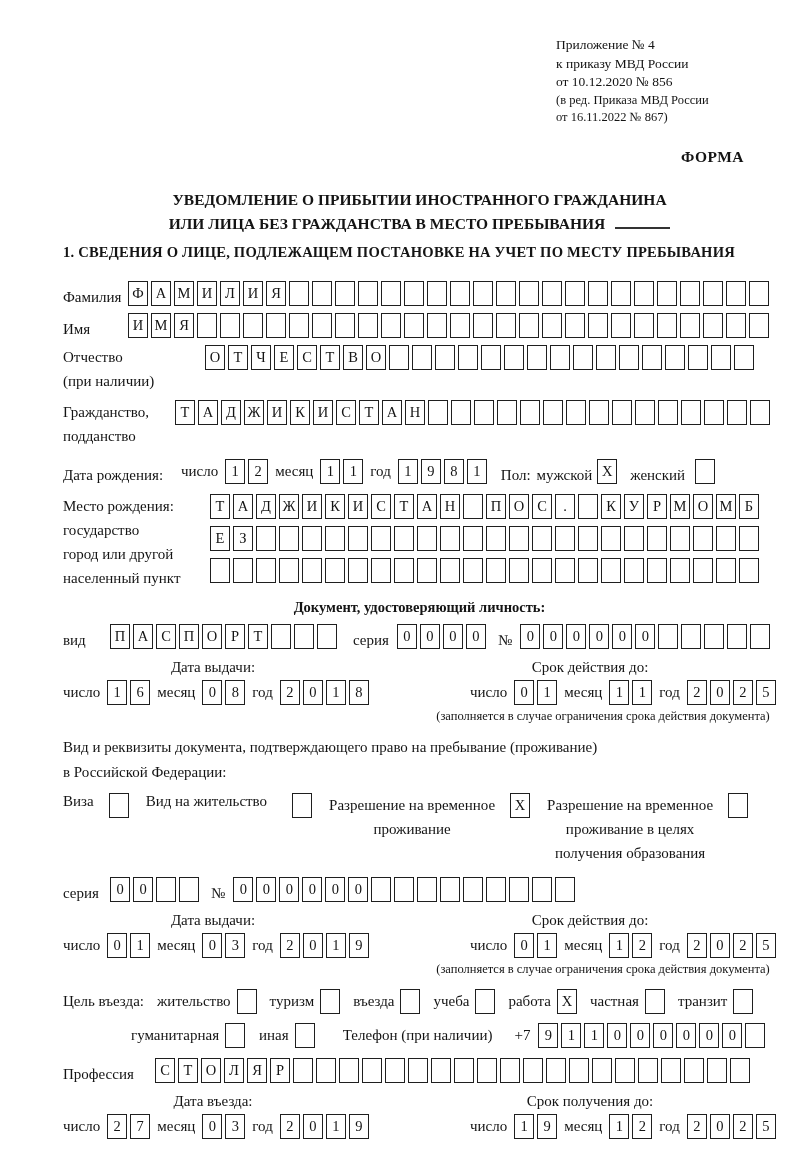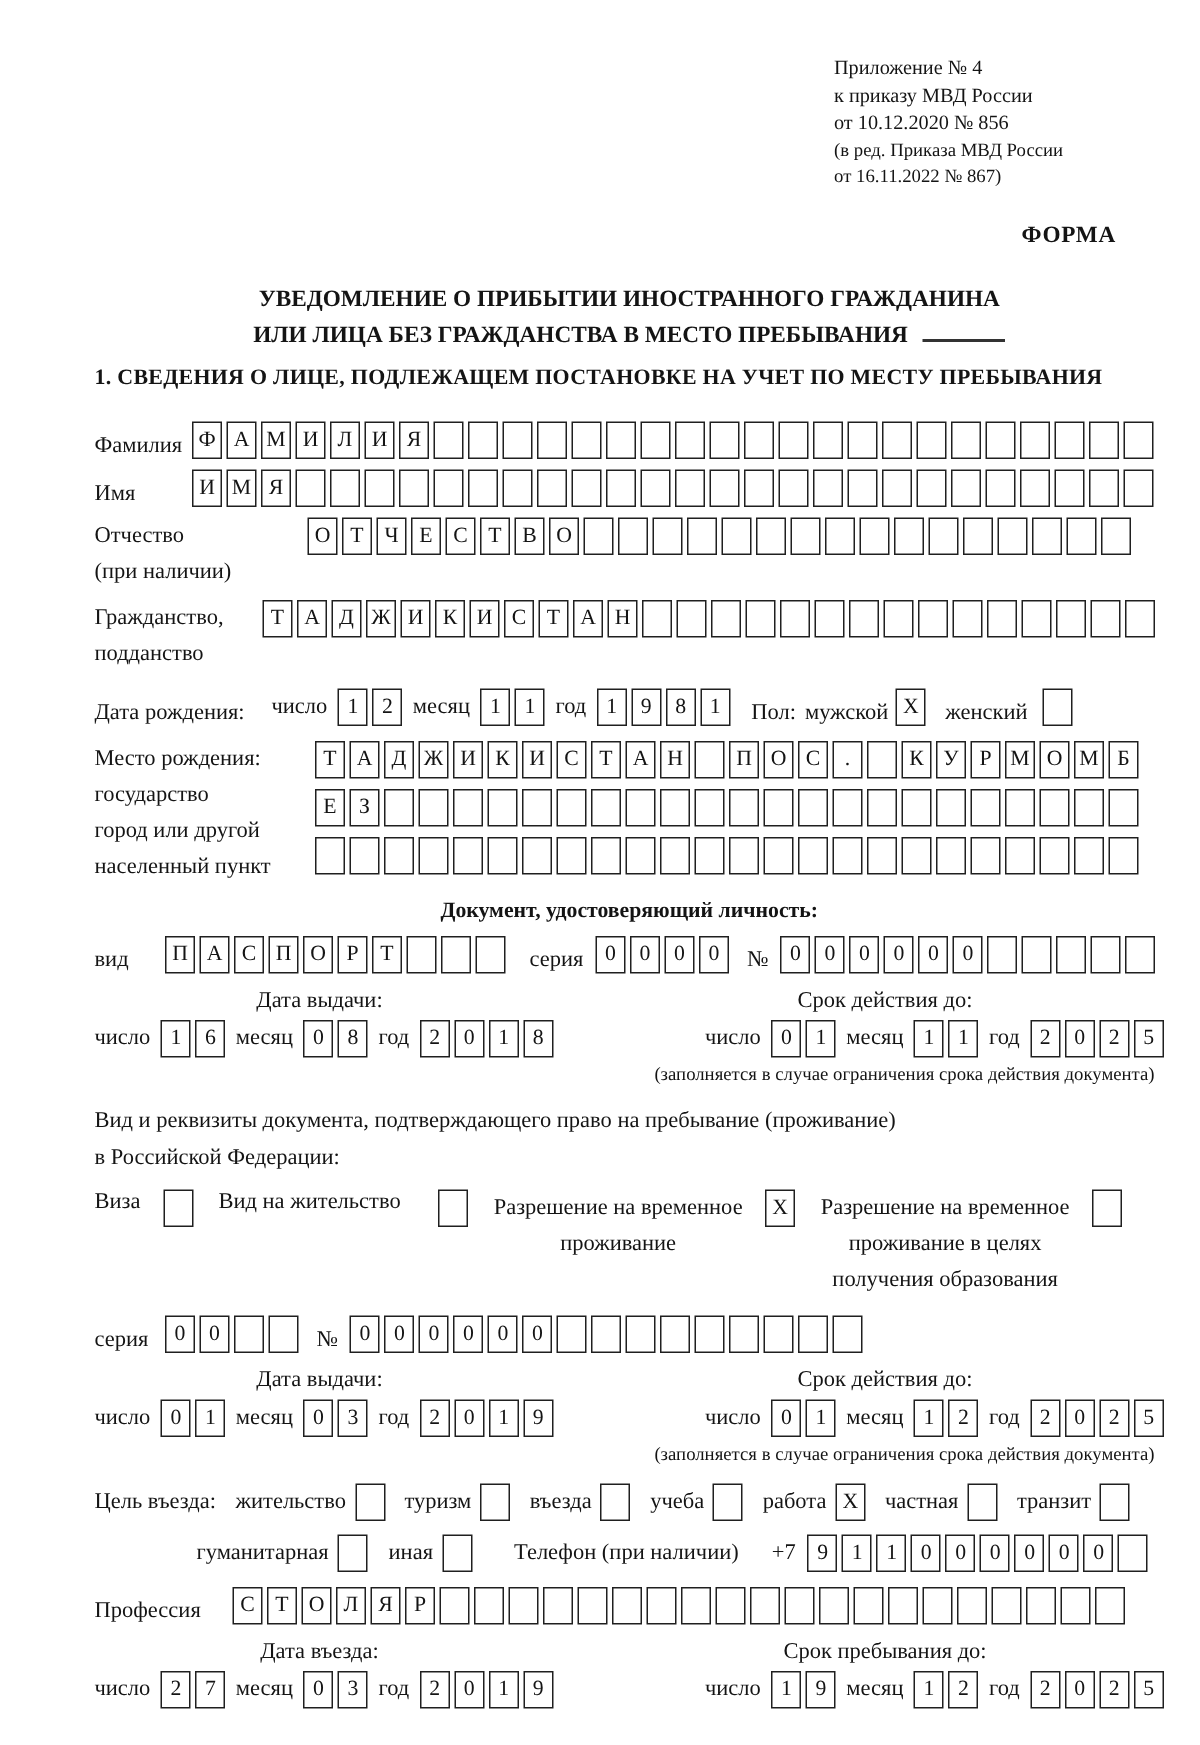--- a/index.html
+++ b/index.html
@@ -640,21 +640,21 @@
         <span class="cell"></span>
         <span class="cell"></span>
       </span>
   </div>
 
   <div class="two-col">
     <div class="col-l">
         <div class="dhdr">Дата въезда:</div>
       </div>
     <div class="col-r">
-        <div class="dhdr">Срок пребывания до:</div>
+        <div class="dhdr">Срок получения до:</div>
       </div>
   </div>
   <div class="two-col" style="margin-top:4px">
     <div class="col-l">
       <span class="dategrp">
         <span class="dlbl">число</span>
         <span class="cells">
             <span class="cell">2</span>
             <span class="cell">7</span>
           </span>

